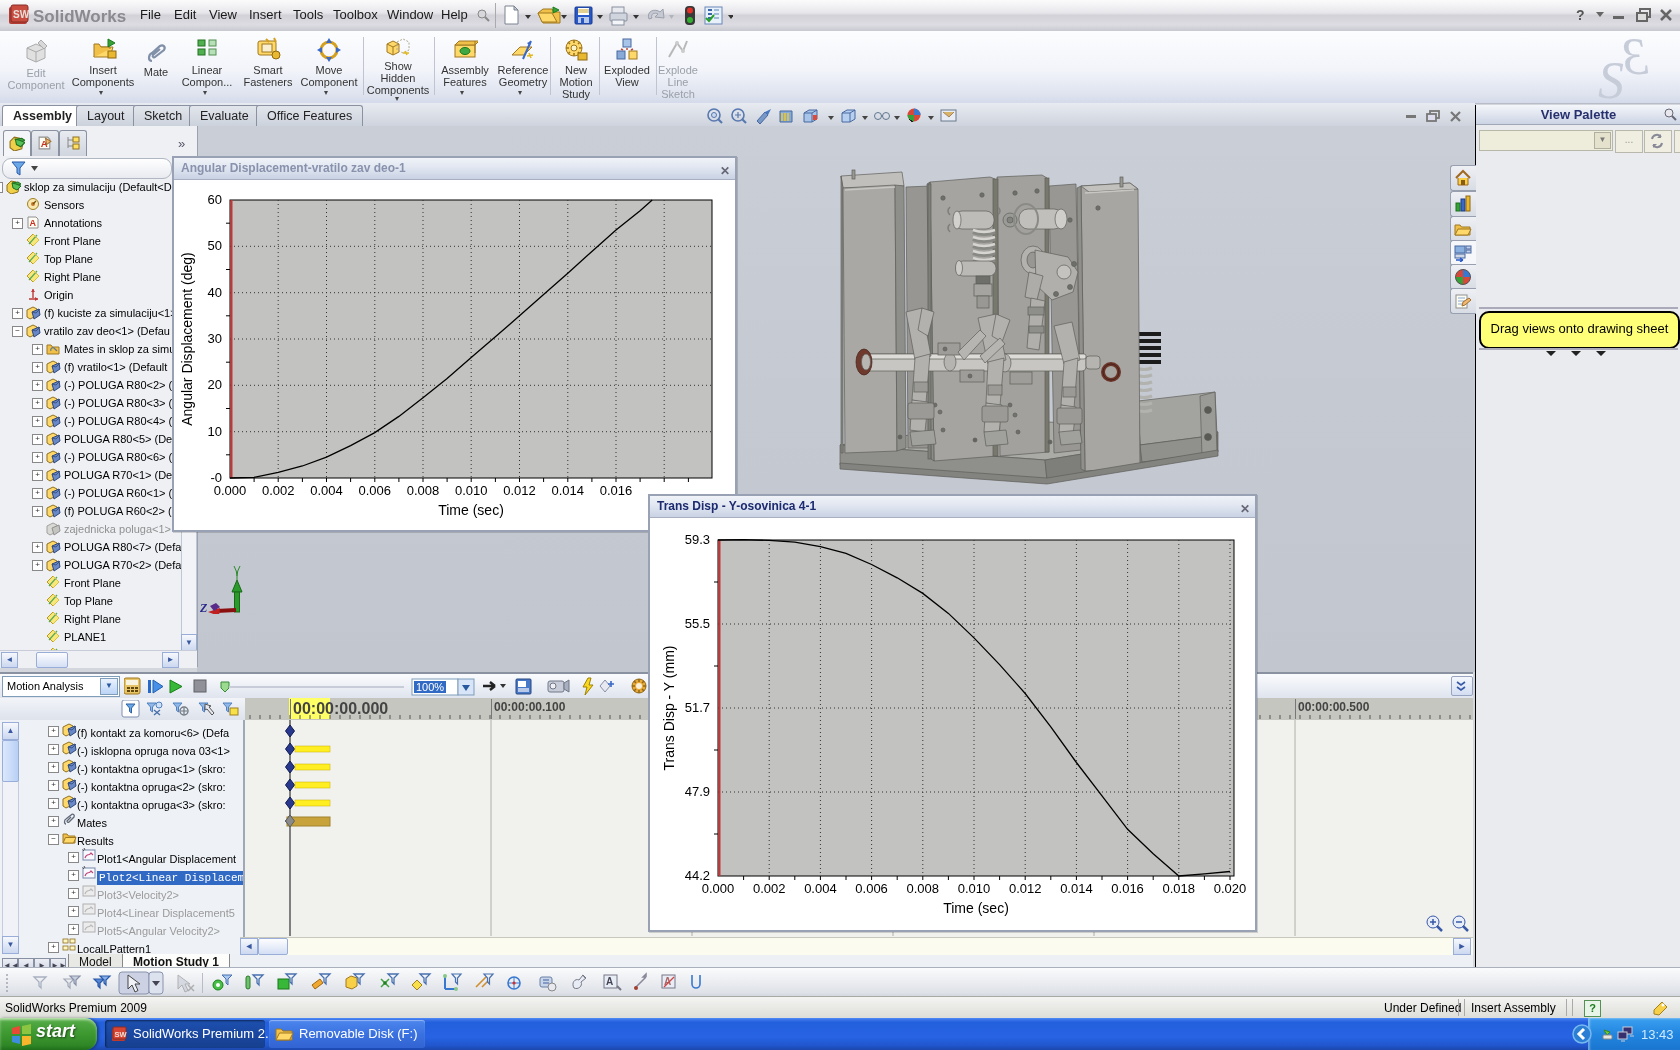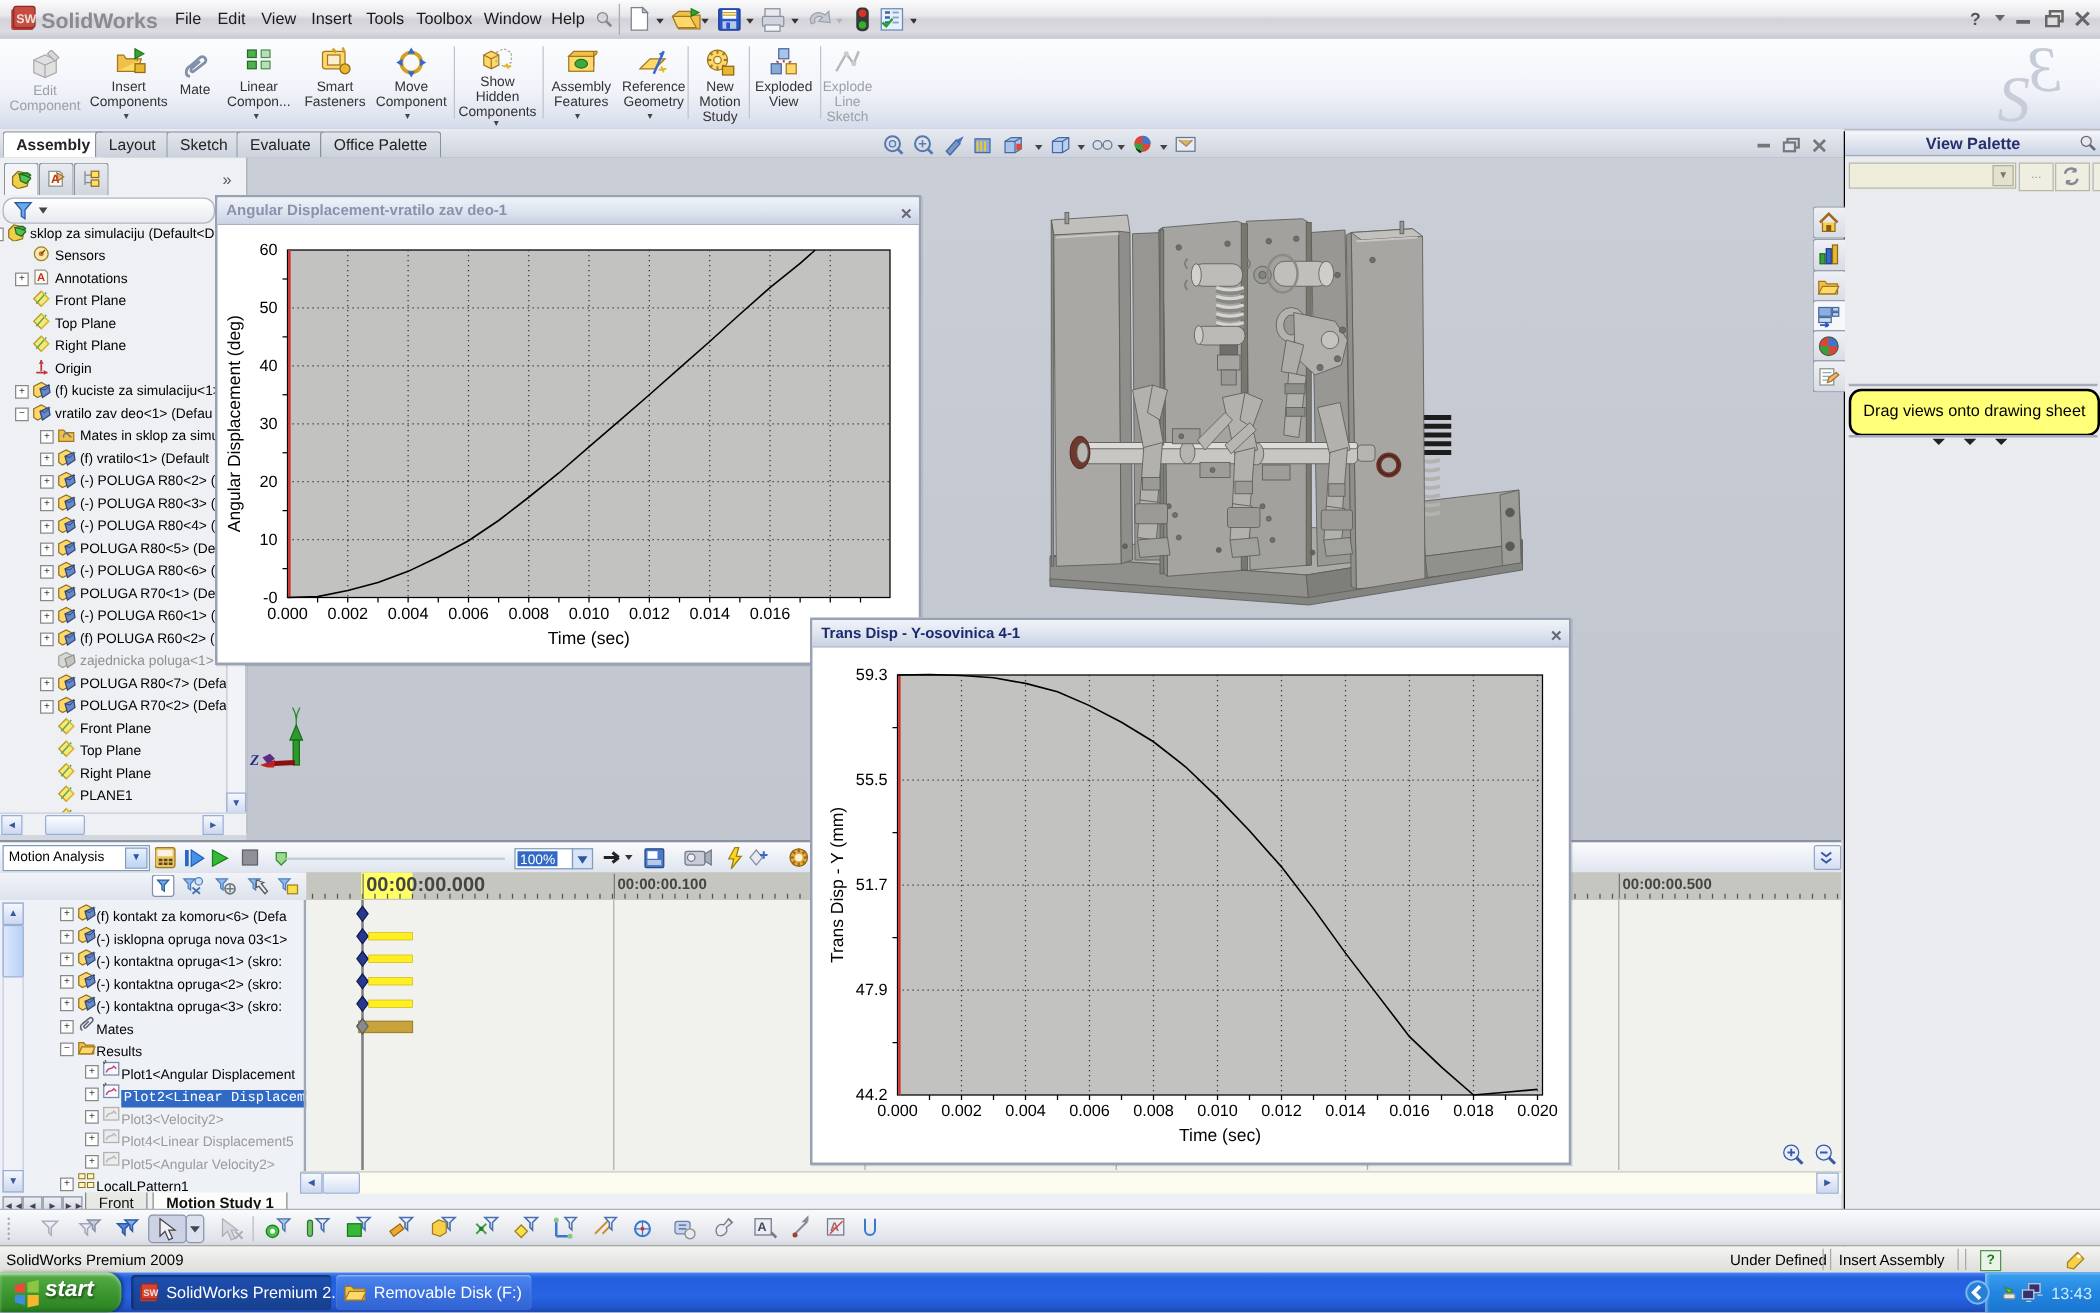--- a/index.html
+++ b/index.html
@@ -237,21 +237,21 @@
     <div class="csep" style="left:599px;"></div>
     <div class="csep" style="left:656px;"></div>
     <div class="abs" style="left:1622px;top:-4px;font-family:'Liberation Serif',serif;font-style:italic;font-size:52px;color:#c7ccd9;transform:scaleX(-1);">3</div>
       <div class="abs" style="left:1598px;top:20px;font-family:'Liberation Serif',serif;font-style:italic;font-size:52px;color:#c7ccd9;">S</div>
   </div>
   <div class="abs tabrow">
     <div class="tab active" style="left:2px;">Assembly</div>
     <div class="tab" style="left:76px;">Layout</div>
     <div class="tab" style="left:133px;">Sketch</div>
     <div class="tab" style="left:189px;">Evaluate</div>
-    <div class="tab" style="left:256px;">Office Palette</div>
+    <div class="tab" style="left:256px;">Office Features</div>
     <svg class="abs" style="left:705px;top:4px;" width="260" height="19" viewBox="0 0 260 19">
       <g stroke="#5878b0" fill="none">
           <circle cx="9" cy="8" r="6" stroke-width="1.6"></circle>
           <path d="M13 12 l4 4" stroke-width="2.2"></path>
           <circle cx="9" cy="8" r="2.5" fill="#c8d8f0"></circle>
         </g>
       <g transform="translate(24,0)" stroke="#5878b0" fill="none">
           <circle cx="9" cy="8" r="6" stroke-width="1.6"></circle>
           <path d="M13 12 l4 4" stroke-width="2.2"></path>
           <path d="M6 8 h6 M9 5 v6" stroke-width="1.2"></path>
@@ -959,21 +959,21 @@
             <circle cx="8" cy="8" r="6"></circle>
             <path d="M12 12 l5 5" stroke-width="2.5"></path>
             <path d="M5 8 h6" stroke-width="1.5" fill="none"></path>
           </g>
         </svg>
       </div>
     <div class="mmtabs">
       <div class="abs" style="left:2px;top:0px;height:15px;">
         <span style="display:inline-block;width:14px;height:14px;background:linear-gradient(180deg,#eceef4,#ccd2e0);border:1px solid #8890a4;font-size:8px;text-align:center;line-height:13px;color:#445;">◄◄</span><span style="display:inline-block;width:14px;height:14px;background:linear-gradient(180deg,#eceef4,#ccd2e0);border:1px solid #8890a4;font-size:8px;text-align:center;line-height:13px;color:#445;">◄</span><span style="display:inline-block;width:14px;height:14px;background:linear-gradient(180deg,#eceef4,#ccd2e0);border:1px solid #8890a4;font-size:8px;text-align:center;line-height:13px;color:#445;">►</span><span style="display:inline-block;width:14px;height:14px;background:linear-gradient(180deg,#eceef4,#ccd2e0);border:1px solid #8890a4;font-size:8px;text-align:center;line-height:13px;color:#445;">►►</span>
       </div>
-      <div class="mtab" style="left:68px;">Front</div>
+      <div class="mtab" style="left:68px;">Model</div>
       <div class="mtab" style="left:122px;background:#fdfdfb;font-weight:bold;">Motion Study 1</div>
     </div>
   </div>
   <div class="abs vpal" id="vpal">
     <div class="vpalhead">View Palette<svg style="position:absolute;right:4px;top:2px;" width="14" height="14" viewBox="0 0 14 14">
           <circle cx="6" cy="6" r="4" fill="#e8e8ec" stroke="#667"></circle>
           <path d="M9 9 l4 4" stroke="#667" stroke-width="2"></path>
         </svg></div>
     <div class="vpalbar">
         <span style="position:absolute;right:1px;top:1px;width:15px;height:15px;background:#e4e2cc;border:1px solid #b0b0a0;text-align:center;font-size:8px;color:#777;line-height:14px;">▼</span>

